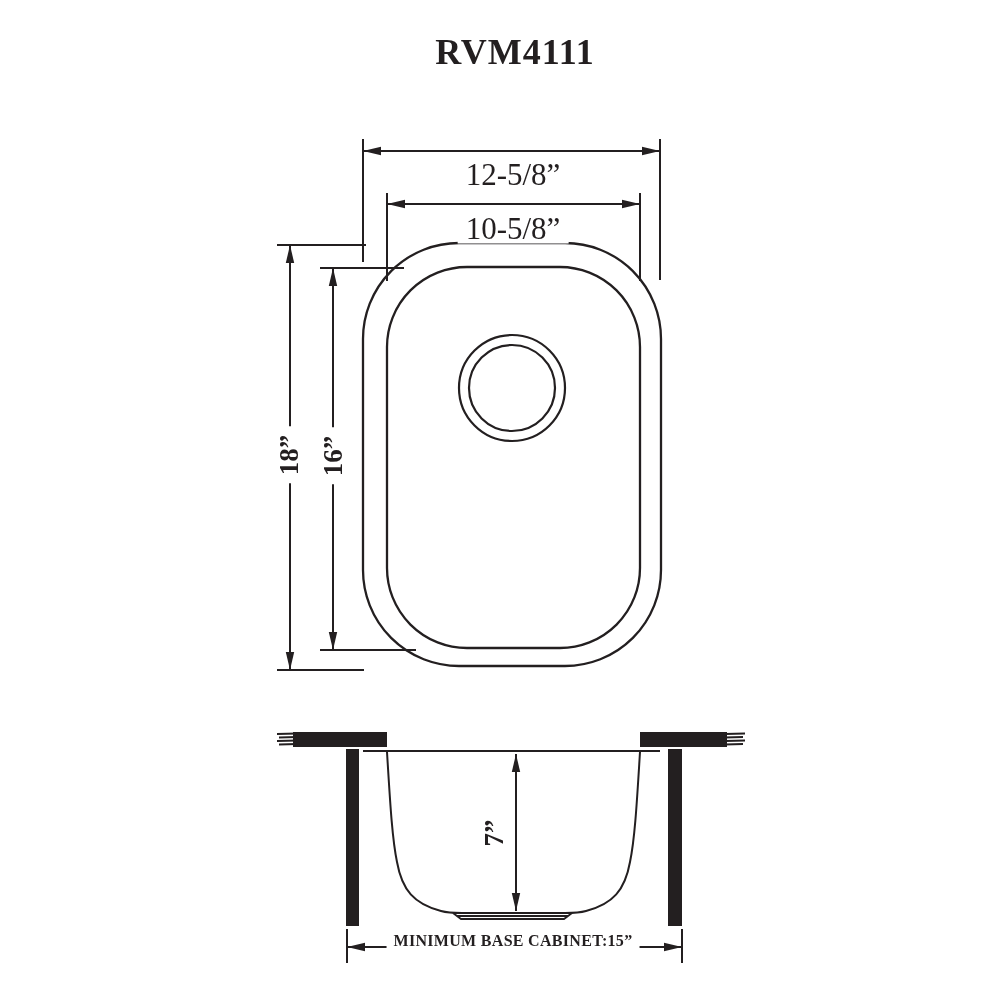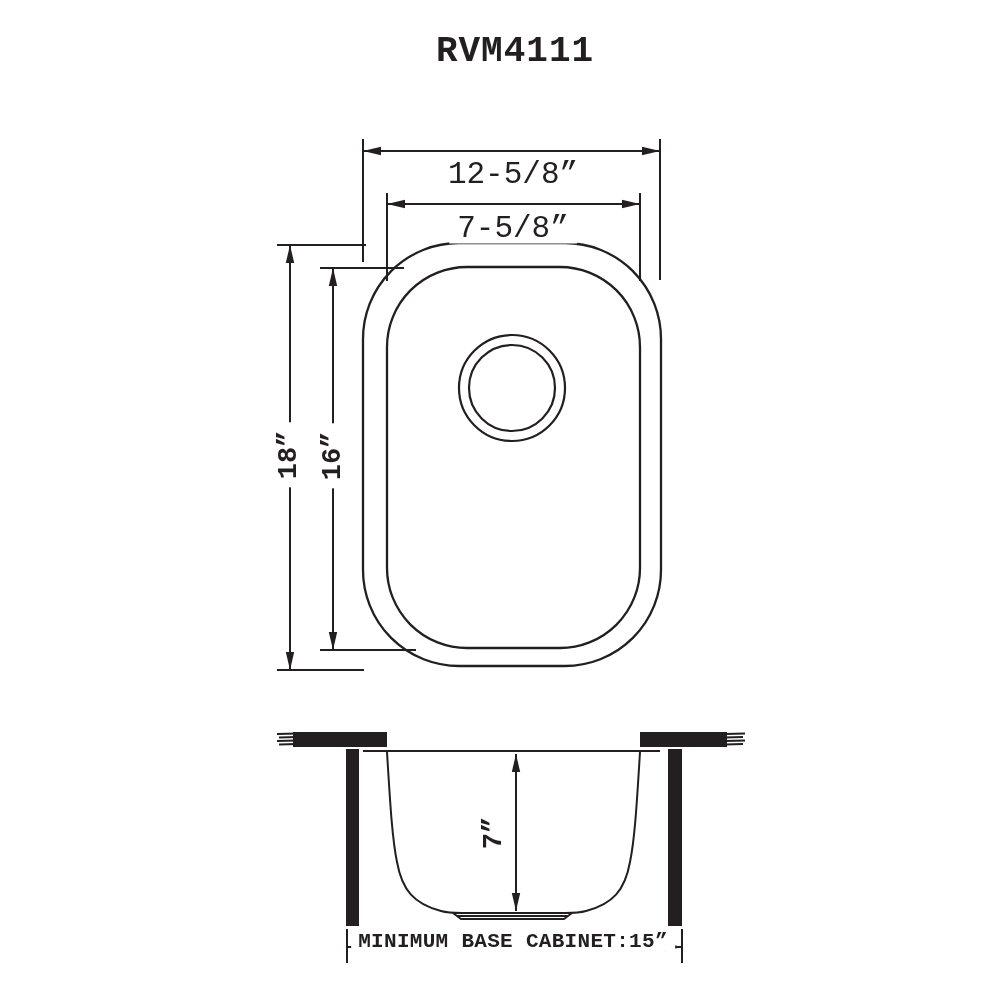--- a/index.html
+++ b/index.html
@@ -4,40 +4,40 @@
 <style>
   :root{
     --line:#231f20;
     --bg:#ffffff;
   }
   html,body{margin:0;padding:0;background:var(--bg);}
   .canvas{
     position:relative;
     width:904px;height:1000px;
     background:var(--bg);
-    font-family:Liberation Mono, monospace;
+    font-family:Liberation Serif, serif;
     color:var(--line);
     overflow:hidden;
   }
   .canvas svg{position:absolute;left:0;top:0;color:var(--line);}
   .lbl{
     position:absolute;
     background:var(--bg);
     white-space:nowrap;
     transform:translate(-50%,-50%);
     line-height:1;
   }
   .lbl.rot{transform:translate(-50%,-50%) rotate(-90deg);}
   .title-lbl{
     font-size:36px;font-weight:700;letter-spacing:1px;
     padding:0 4px;
   }
   .dim-h{font-size:31px;font-weight:400;padding:0 8px;margin-top:28px;}
   .dim-v{font-size:27px;font-weight:700;padding:0 8px;}
-  .cab-lbl{font-size:21px;font-weight:700;letter-spacing:.3px;padding:0 7px;}
+  .cab-lbl{font-size:16px;font-weight:700;letter-spacing:.3px;padding:0 7px;}
 </style>
 </head>
 <body>
 
 <div class="canvas">
 
   <svg width="1000" height="1000" viewBox="0 0 1000 1000">
     <defs>
       <marker id="arrow" viewBox="0 0 20 12" refX="19" refY="6" markerWidth="20" markerHeight="12" markerUnits="userSpaceOnUse" orient="auto-start-reverse">
         <path d="M19 6 L1 1.8 L1 10.2 Z" fill="#231f20"></path>
@@ -114,21 +114,21 @@
       <line x1="347" y1="929" x2="347" y2="963"></line>
       <line x1="682" y1="929" x2="682" y2="963"></line>
       <line x1="347" y1="947" x2="682" y2="947" marker-start="url(#arrow)" marker-end="url(#arrow)"></line>
     </g>
   </svg>
 
   <div class="lbl title-lbl" style="left:515px;top:52px;">RVM4111</div>
 
   <div class="lbl dim-h" style="left:513px;top:146px;">12-5/8”</div>
 
-  <div class="lbl dim-h" style="left:513px;top:200px;">7-5/8”</div>
+  <div class="lbl dim-h" style="left:513px;top:200px;">10-5/8”</div>
 
   <div class="lbl dim-v rot" style="left:289px;top:455px;">18”</div>
 
   <div class="lbl dim-v rot" style="left:333px;top:456px;">16”</div>
 
   <div class="lbl dim-v rot" style="left:494px;top:833px;">7”</div>
 
   <div class="lbl cab-lbl" style="left:513px;top:941px;">MINIMUM BASE CABINET:15”</div>
 
 </div>

